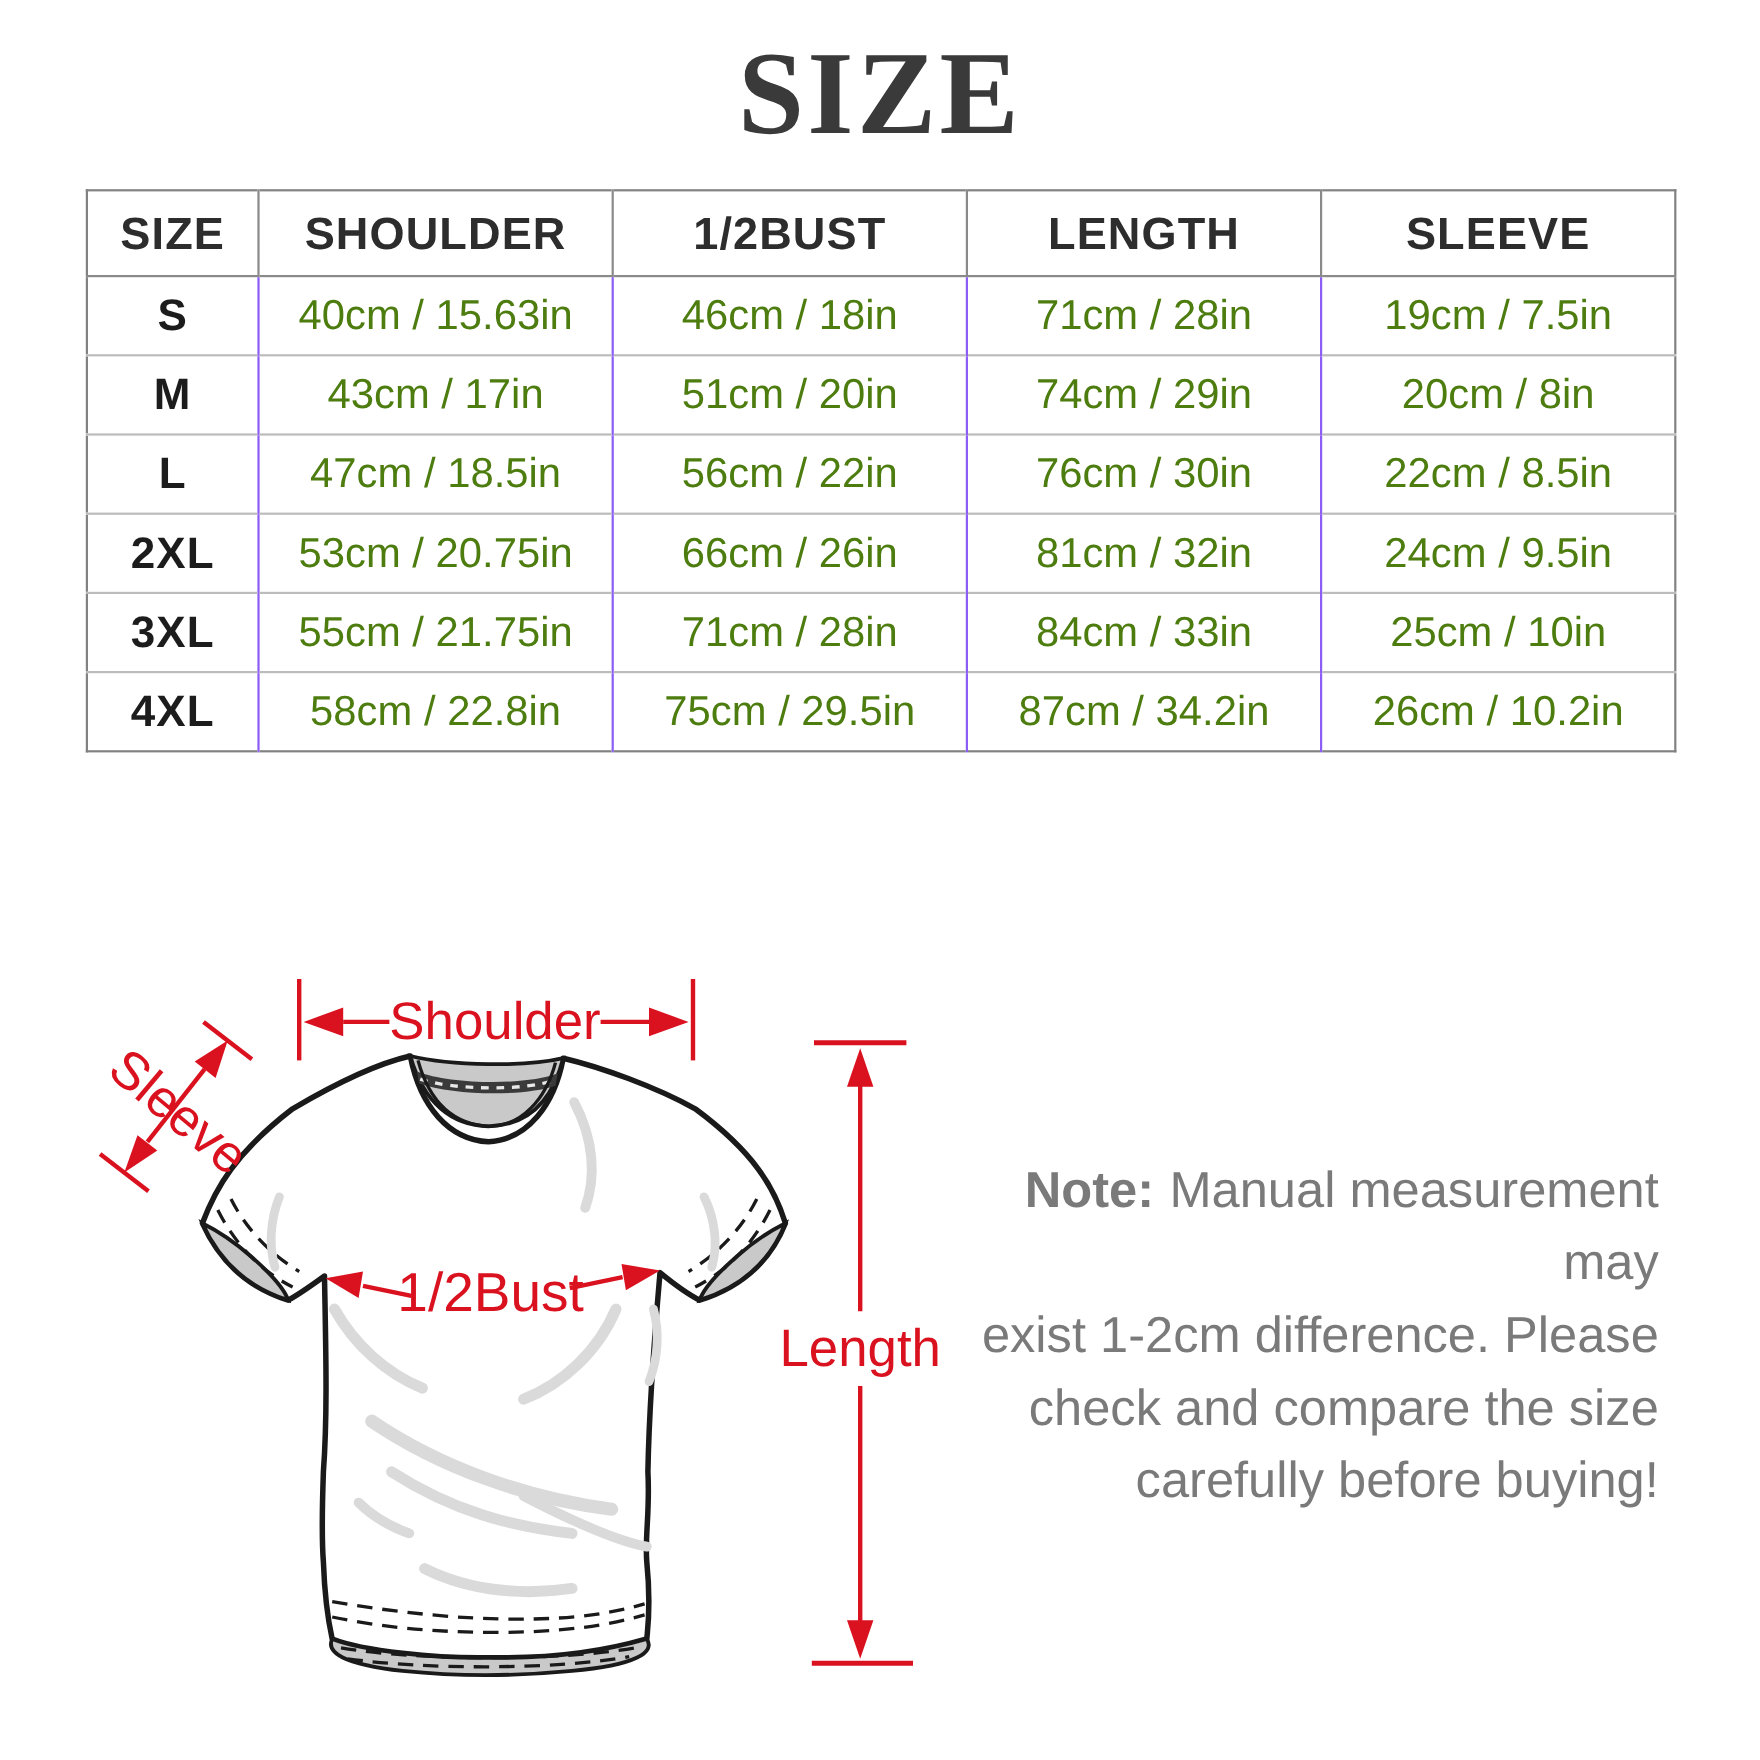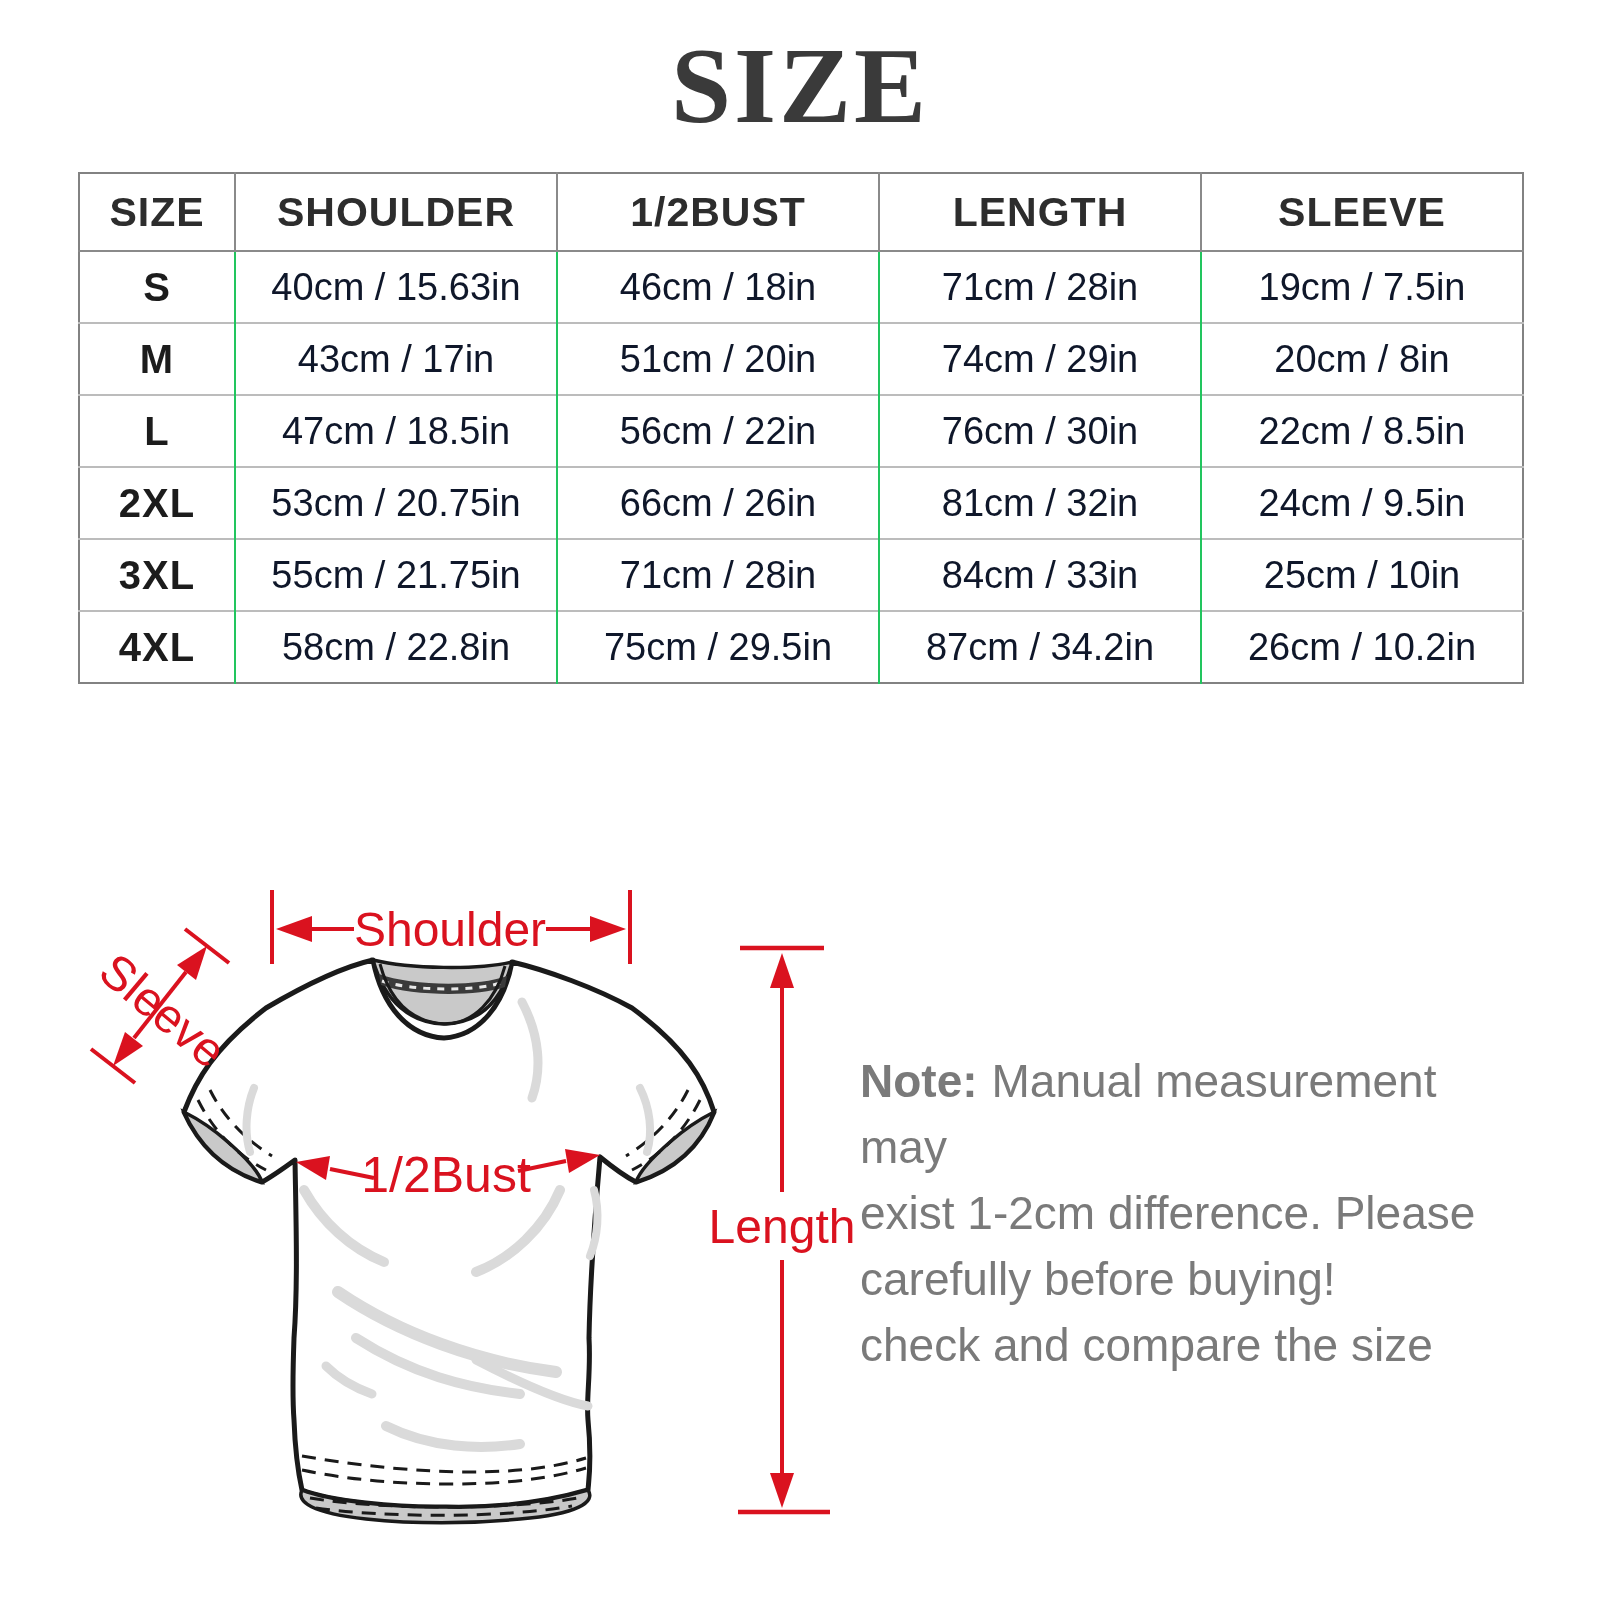--- a/index.html
+++ b/index.html
@@ -18,39 +18,39 @@
     position:absolute;left:78px;top:172px;width:1444px;
     border-collapse:collapse;table-layout:fixed;
     border:2px solid #828282;
   }
   table.size-table th{
     height:74px;font-size:41px;font-weight:bold;color:#2d2d2d;
     letter-spacing:1px;text-align:center;vertical-align:middle;
     border-left:2px solid #8a8a8a;border-bottom:2px solid #8a8a8a;
   }
   table.size-table td{
-    height:68px;font-size:38px;color:#0f172a;
+    height:68px;font-size:38px;color:#4d7c0f;
     text-align:center;vertical-align:middle;
-    border-left:2px solid #22c55e;border-top:2px solid #bcbcbc;
+    border-left:2px solid #8b5cf6;border-top:2px solid #bcbcbc;
   }
   table.size-table th:first-child,
   table.size-table td:first-child{border-left:none;}
   table.size-table tr > td:first-child{
     font-weight:bold;color:#1c1c1c;font-size:40px;letter-spacing:1px;
   }
   
   .diagram-svg{position:absolute;left:0;top:860px;width:900px;height:740px;}
   .diagram-svg text.red-label{
     font-family:"Liberation Sans",sans-serif;
     fill:currentColor;font-size:48px;
   }
   
   .note{
-    position:absolute;left:860px;top:1048px;width:620px;
-    font-size:46px;line-height:66px;color:#7a7a7a;
+    position:absolute;left:888px;top:1048px;width:620px;
+    font-size:46px;line-height:66px;color:#7a7a7a;text-align:right;
   }
   .note-line b{font-weight:bold;margin-right:14px;}
 </style>
 </head>
 <body>
 
 <div class="page-title">SIZE</div>
 
 <table class="size-table">
   <colgroup>
@@ -218,15 +218,15 @@
       <polygon points="782,93 770,128 794,128" stroke="none"></polygon>
       <polygon points="782,648 770,613 794,613" stroke="none"></polygon>
       <text class="red-label" x="782" y="366" text-anchor="middle" dominant-baseline="central" stroke="none">Length</text>
     </g>
   </g>
 </svg>
 
 <div class="note">
   <div class="note-line"><b>Note:</b><span>Manual measurement may</span></div>
   <div class="note-line">exist 1-2cm difference. Please</div>
+  <div class="note-line">check and compare the size</div>
   <div class="note-line">carefully before buying!</div>
-  <div class="note-line">check and compare the size</div>
 </div>
 
 </body></html>

